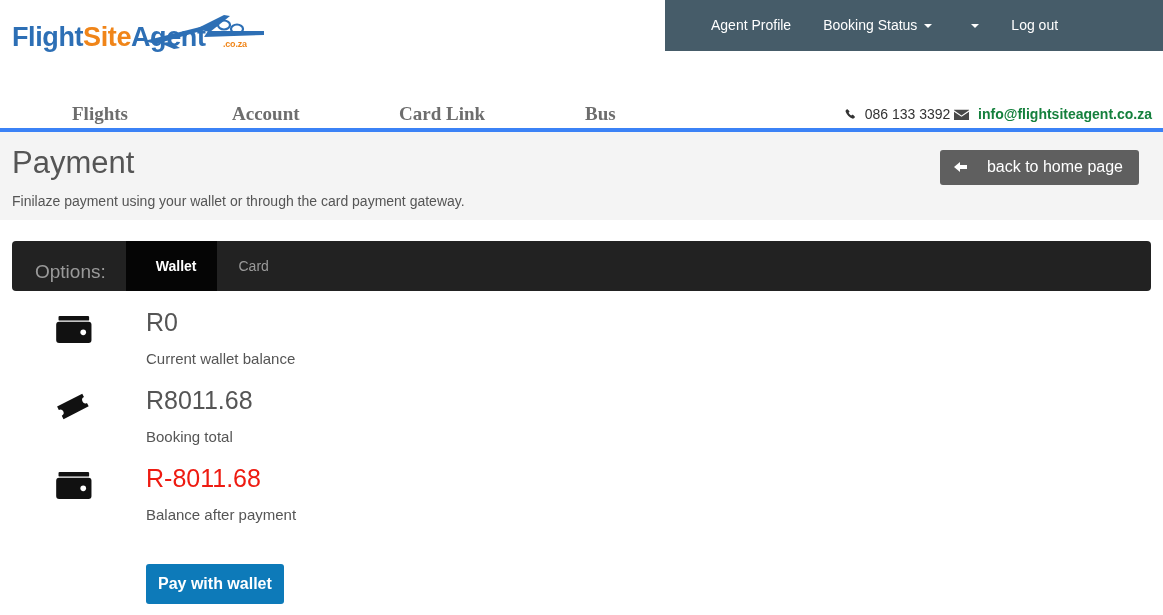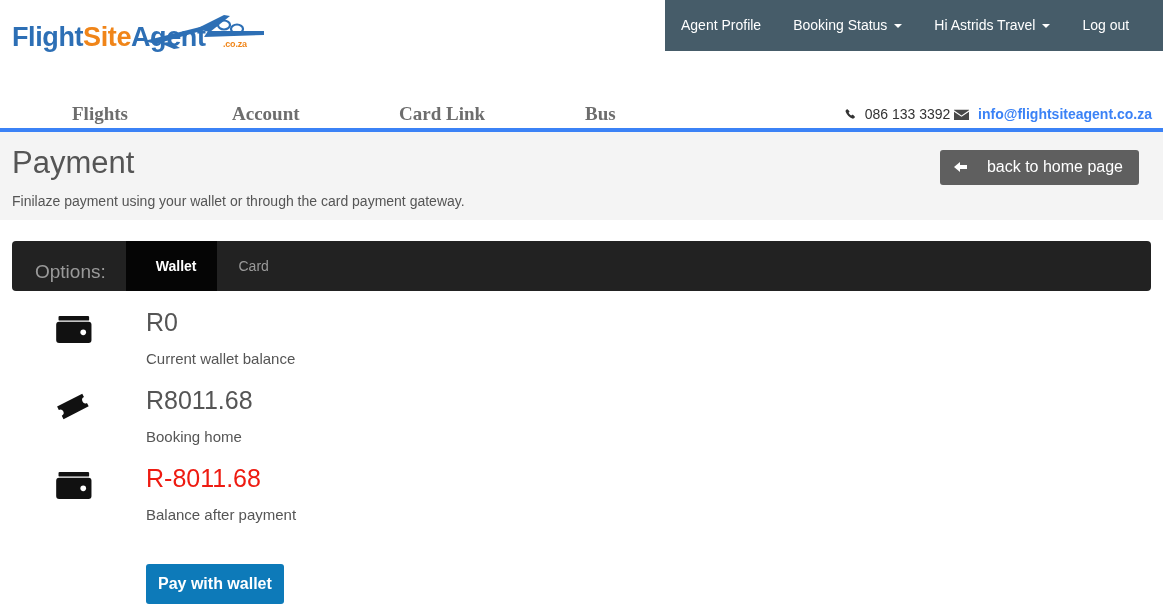--- a/index.html
+++ b/index.html
@@ -28,21 +28,21 @@
   .topnav {
     position: absolute;
     top: 0;
     right: 0;
     left: 665px;
     height: 51px;
     background: #465c69;
     display: flex;
     align-items: center;
     justify-content: flex-start;
-    padding-left: 0;
+    padding-left: 30px;
     box-sizing: border-box;
   }
   .topnav-item {
     color: #ffffff;
     font-size: 14px;
     padding: 0 16px;
     line-height: 51px;
     white-space: nowrap;
     cursor: pointer;
     text-decoration: none;
@@ -121,21 +121,21 @@
     top: 0;
     right: 11px;
     line-height: 44px;
     font-size: 14px;
     white-space: nowrap;
   }
   .contact-phone {
     color: #333333;
   }
   .contact-email {
-    color: #3b82f6;
+    color: #15803d;
     font-weight: bold;
   }
   .ico-inline {
     display: inline-block;
     vertical-align: -2px;
     margin-right: 5px;
   }
 
   
   .headband {
@@ -318,21 +318,20 @@
 
   <div class="topnav">
     <a class="topnav-item">
       <span>Agent Profile</span>
     </a>
     <a class="topnav-item">
       <span>Booking Status</span>
       <i class="caret"></i>
     </a>
     <a class="topnav-item">
-      <span>Hi Astrids Travel</span>
       <i class="caret"></i>
     </a>
     <a class="topnav-item">
       <span>Log out</span>
     </a>
   </div>
 </div>
 
 <div class="mainnav">
   <div class="mainnav-item" style="left:72px">Flights</div>
@@ -387,21 +386,21 @@
     <div class="row-label">Current wallet balance</div>
   </div>
 
   <div class="row">
     <svg class="row-icon" viewBox="0 0 34 28">
       <g transform="rotate(-27 17 14)">
         <path fill="#111111" d="M4 6 h24 v3.2 a2.8 2.8 0 0 0 0 5.6 V18 H4 v-3.2 a2.8 2.8 0 0 0 0-5.6 Z"></path>
       </g>
     </svg>
     <div class="row-amount">R8011.68</div>
-    <div class="row-label">Booking home</div>
+    <div class="row-label">Booking total</div>
   </div>
 
   <div class="row">
     <svg class="row-icon" viewBox="0 0 34 28">
       <rect x="3" y="2" width="26" height="4" rx="1" fill="#111111"></rect>
       <rect x="1" y="7" width="30" height="18" rx="2.5" fill="#111111"></rect>
       <circle cx="24" cy="16" r="2.4" fill="#ffffff"></circle>
     </svg>
     <div class="row-amount negative">R-8011.68</div>
     <div class="row-label">Balance after payment</div>

